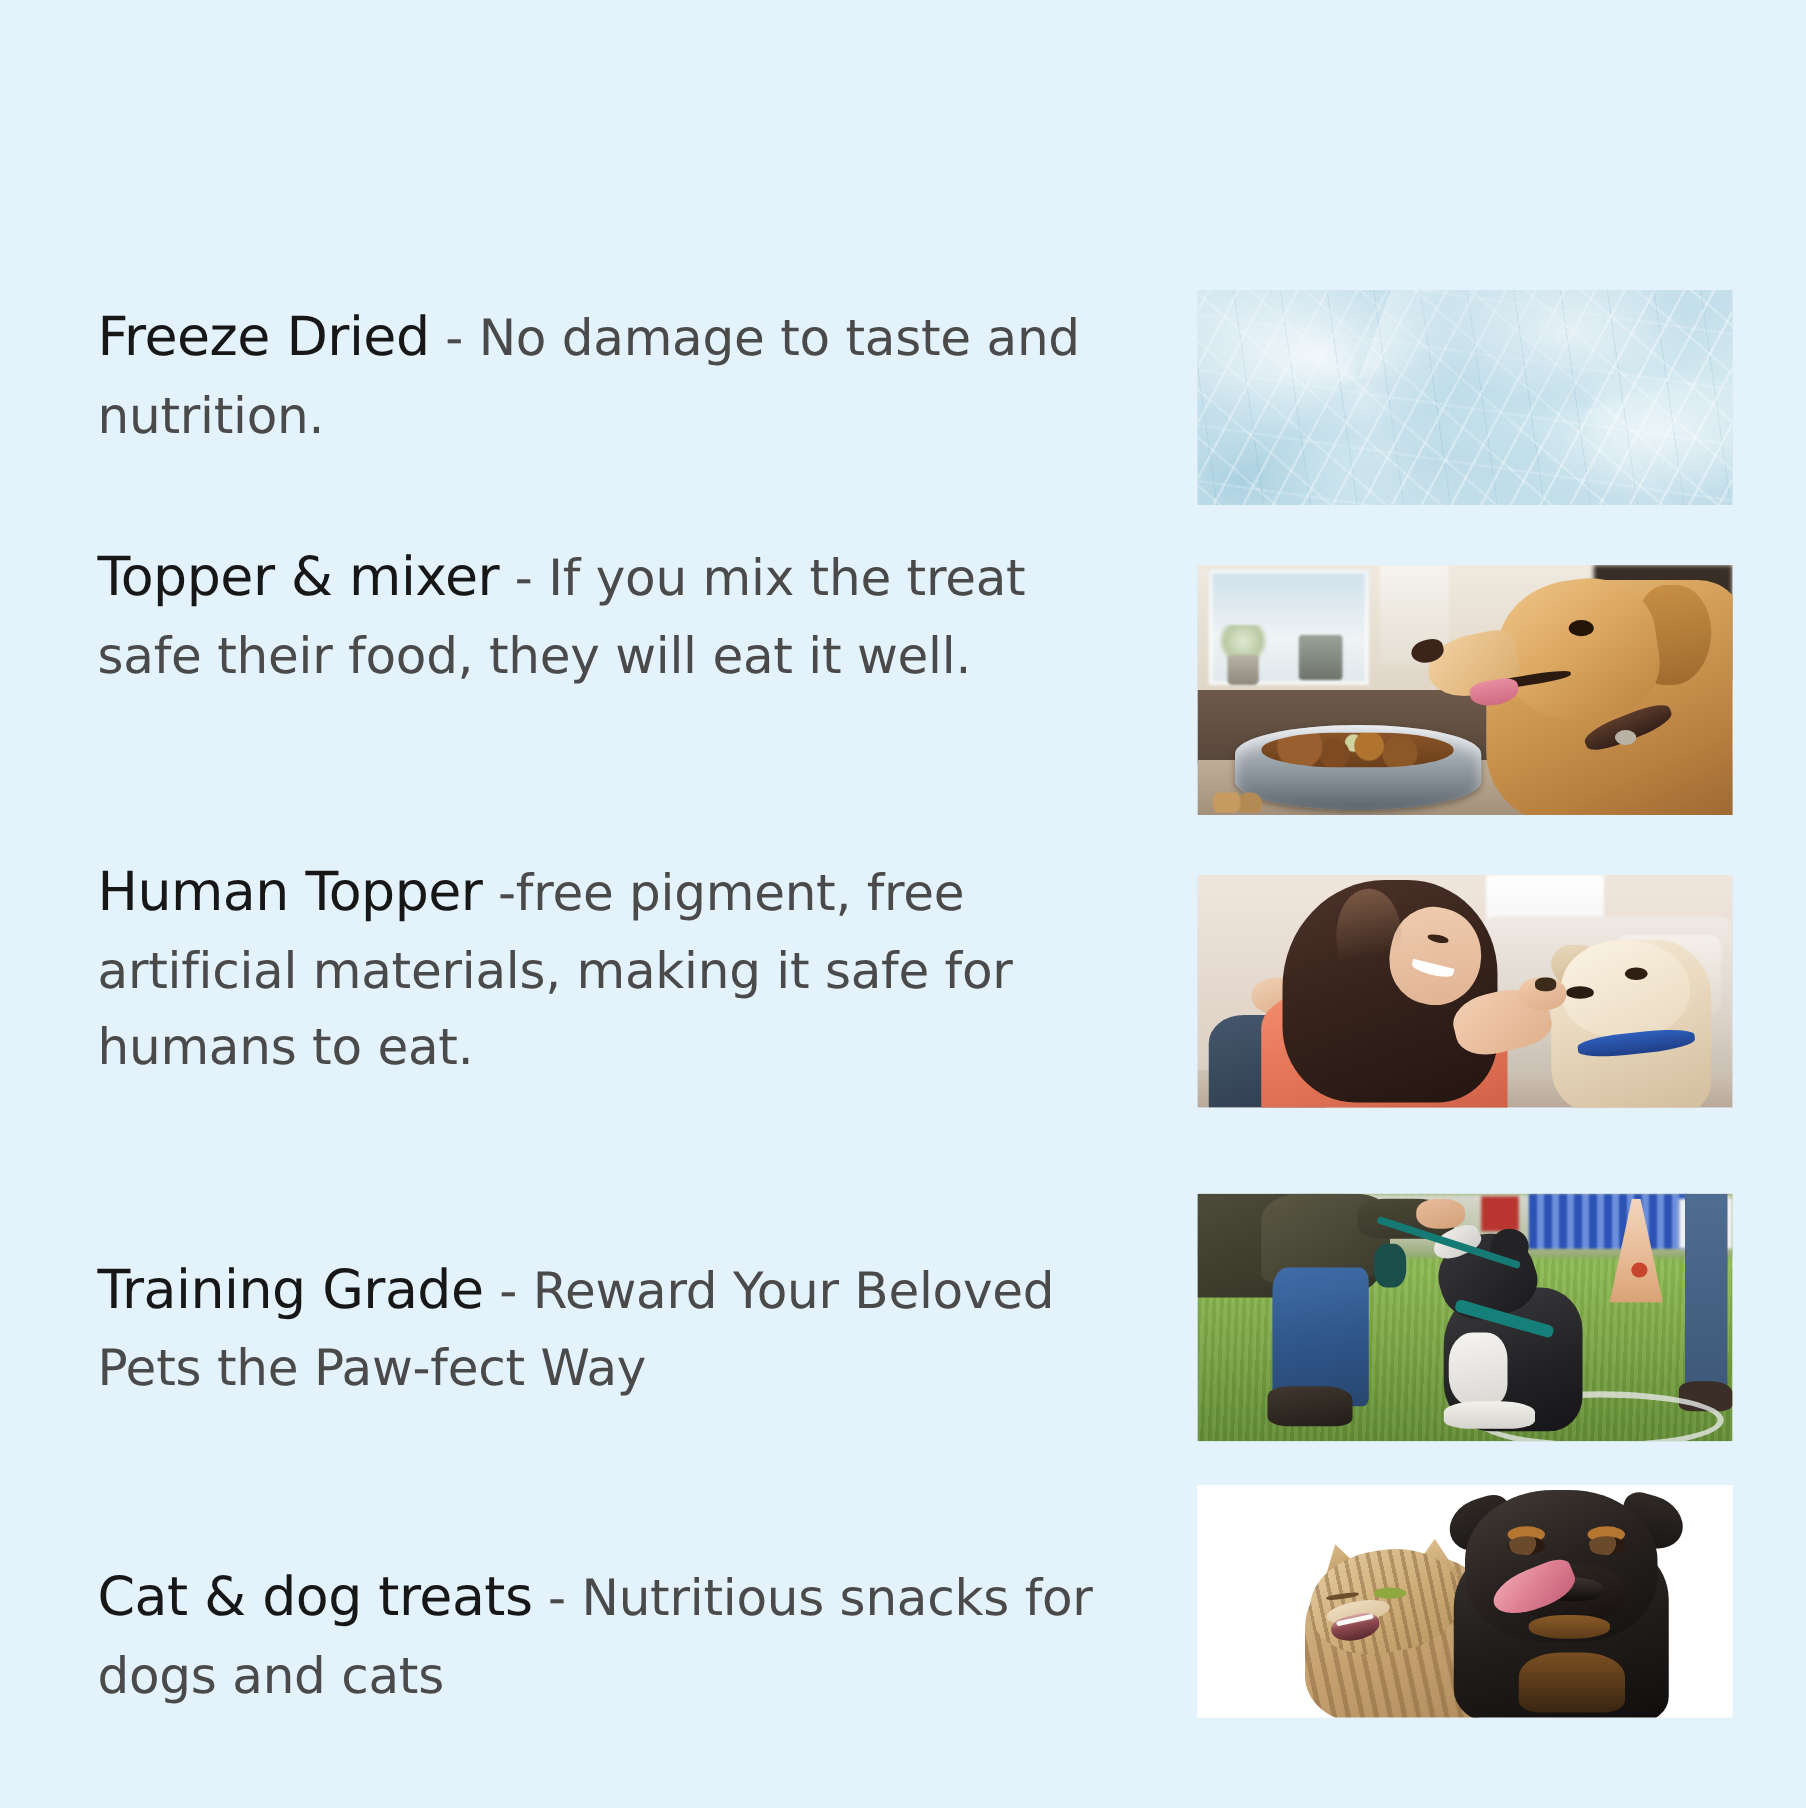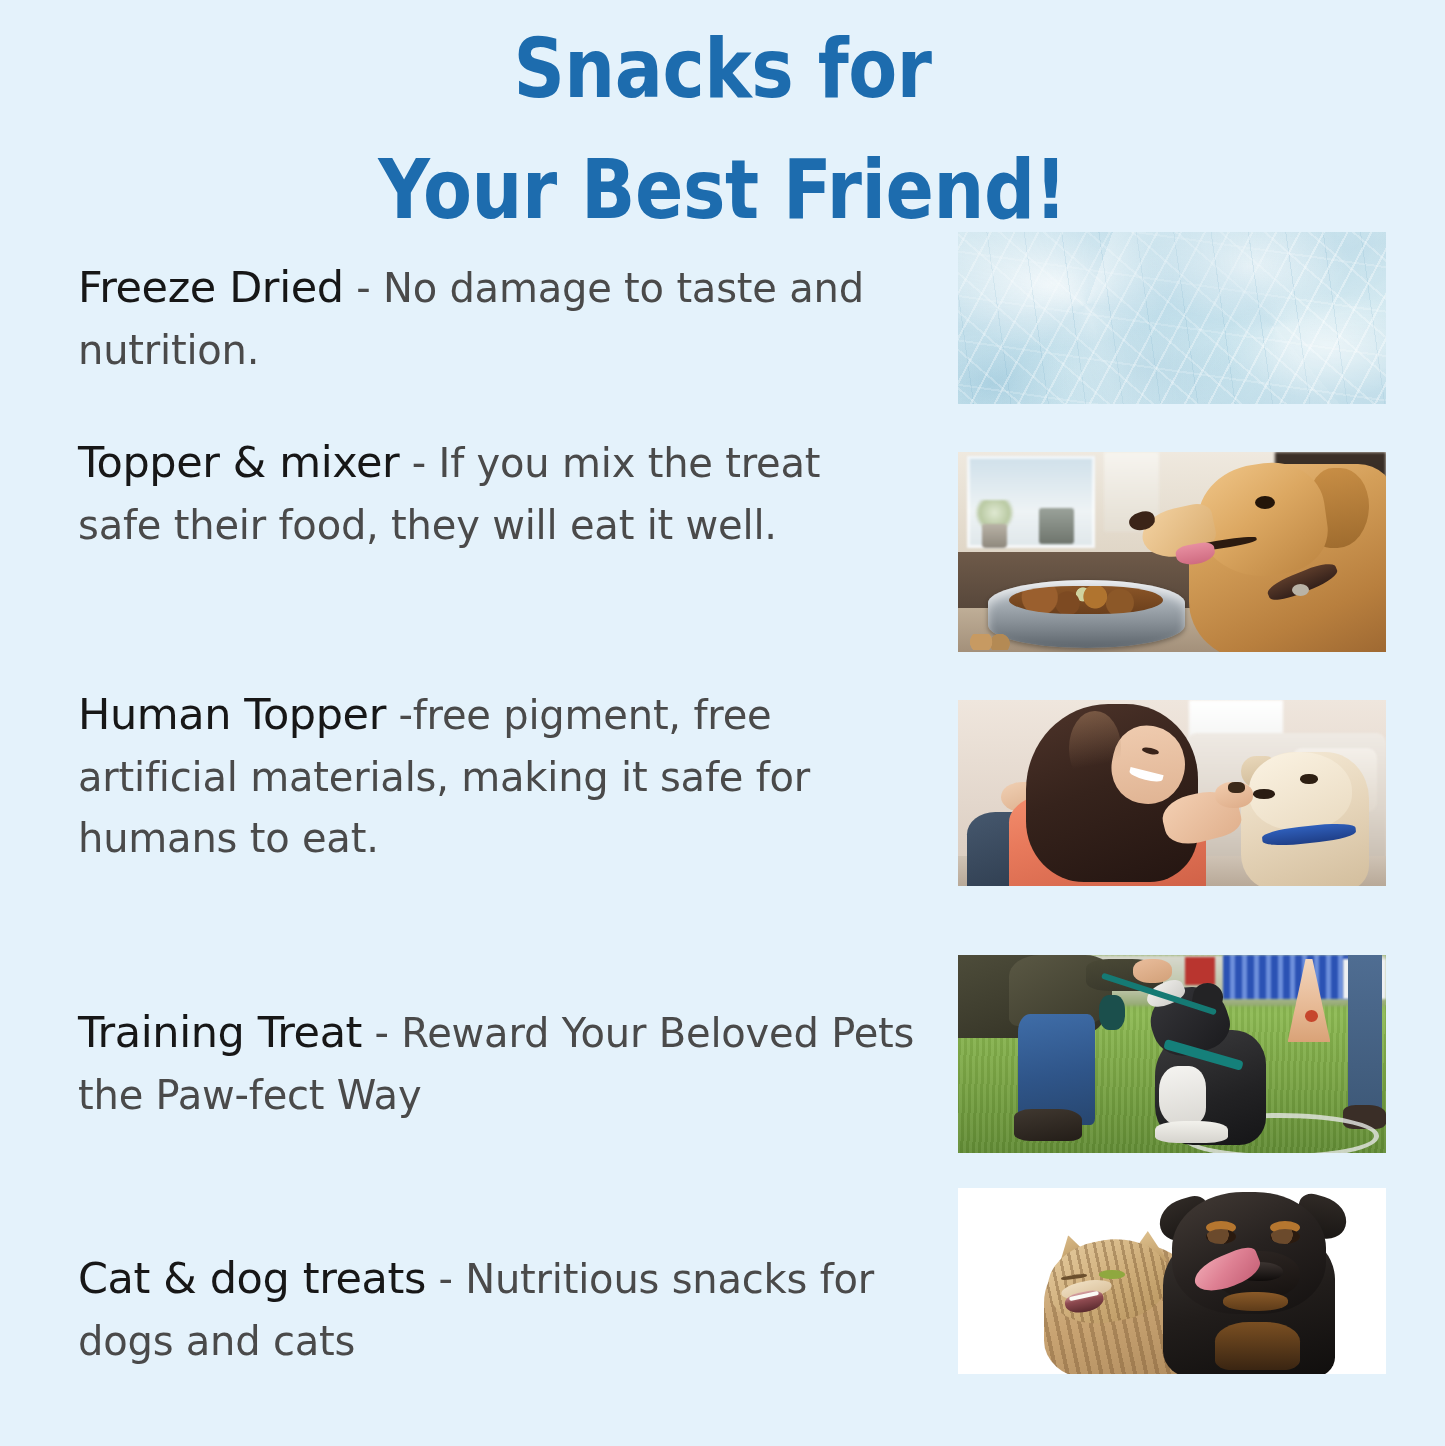--- a/index.html
+++ b/index.html
@@ -62,21 +62,21 @@
     font-family: "DejaVu Sans", sans-serif;
     font-weight: normal;
     letter-spacing: -0.2px;
   }
   .term {
     color: #171717;
     font-size: 43px;
     letter-spacing: -0.4px;
   }
 
-  .f0 { top: 17px; }
+  .f0 { top: 0px; }
   .f1 { top: 192px; }
   .f2 { top: 444px; }
   .f3 { top: 762px; }
   .f4 { top: 1008px; }
 
   
   .photo {
     position: absolute;
     left: 958px;
     width: 428px;
@@ -621,24 +621,20 @@
     left: 60%; top: 72%; width: 20%; height: 26%;
     background: linear-gradient(180deg, #7a4f22, #3a2512);
     border-radius: 40% 40% 20% 20%;
   }
 </style>
 </head>
 <body>
 
 <div class="page">
 
-  <div class="title-block">
-    <span class="title-line">Snacks for</span>
-    <span class="title-line">Your Best Friend!</span>
-  </div>
 
   <div class="features">
 
     <div class="feature f0">
       <p>
         <span class="term">Freeze Dried</span><span> - No damage to taste and nutrition.</span>
       </p>
     </div>
 
     <div class="feature f1">
@@ -648,21 +644,21 @@
     </div>
 
     <div class="feature f2">
       <p>
         <span class="term">Human Topper</span><span> -free pigment, free artificial materials, making it safe for humans to eat.</span>
       </p>
     </div>
 
     <div class="feature f3">
       <p>
-        <span class="term">Training Treat</span><span> - Reward Your Beloved Pets the Paw-fect Way</span>
+        <span class="term">Training Grade</span><span> - Reward Your Beloved Pets the Paw-fect Way</span>
       </p>
     </div>
 
     <div class="feature f4">
       <p>
         <span class="term">Cat &amp; dog treats</span><span> - Nutritious snacks for dogs and cats</span>
       </p>
     </div>
 
   </div>

